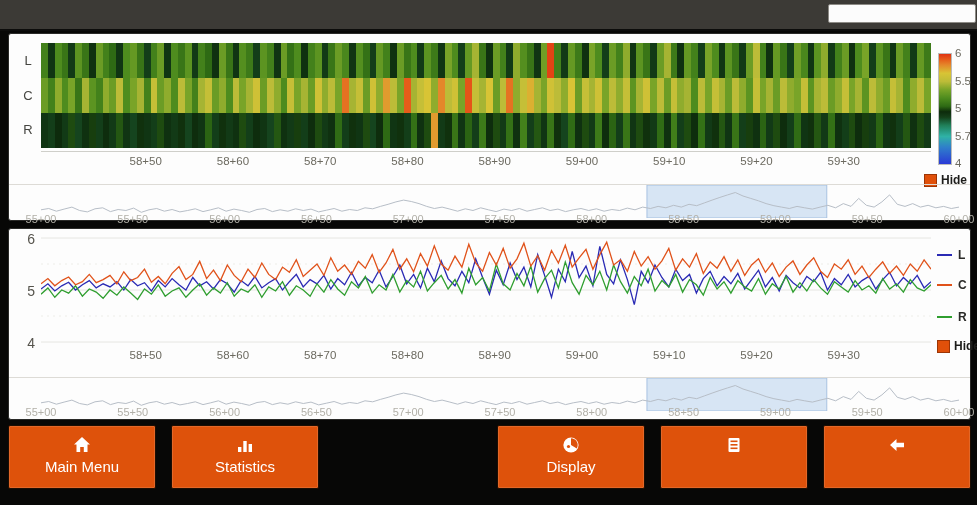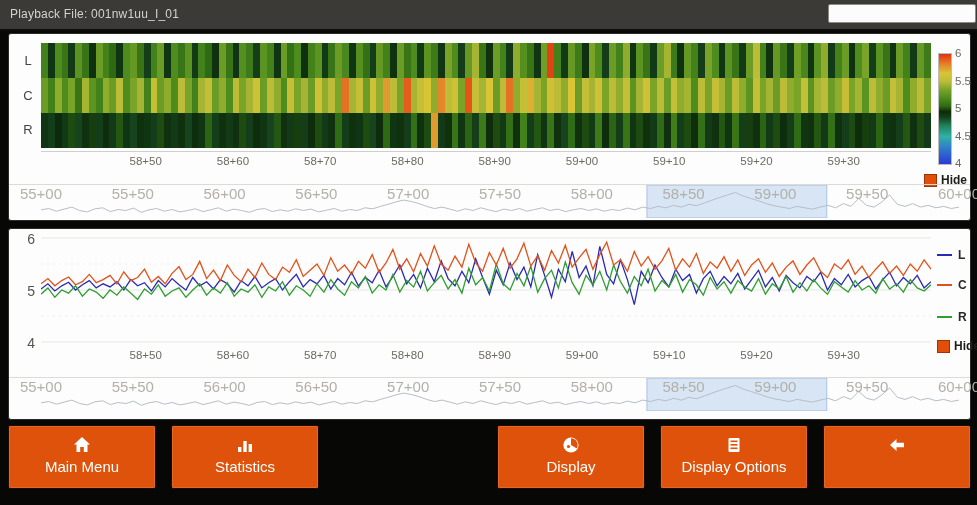--- a/index.html
+++ b/index.html
@@ -26,39 +26,38 @@
   
   #colorbar{position:absolute;left:929px;top:19px;width:12px;height:110px;border:1px solid #bbb;}
   .cb-tick{position:absolute;left:946px;transform:translateY(-50%);font-size:11.5px;color:#6c6a60;}
   
   .hide-btn{position:absolute;display:flex;align-items:center;gap:4px;cursor:pointer;}
   .hide-sq{width:11px;height:11px;background:#e0500a;border:1px solid #9c3505;display:inline-block;}
   .hide-txt{font-size:12px;font-weight:bold;color:#1d1d1b;}
   
   .overview{position:absolute;left:0;width:961px;height:33px;border-top:1px solid #dddbd6;}
   .overview svg{position:absolute;left:0;top:0;}
-  .ov-labels span{position:absolute;transform:translateX(-50%);top:0;font-size:15px;color:#b2b0a8;white-space:nowrap;}
+  .ov-labels span{position:absolute;transform:translateX(-50%);top:28px;font-size:11px;color:#b2b0a8;white-space:nowrap;}
   
   #main-svg{position:absolute;left:32px;top:0;}
   .yl{position:absolute;left:0;width:26px;text-align:right;font-size:14px;color:#55534c;}
   .legend-item{position:absolute;left:928px;display:flex;align-items:center;gap:6px;}
   .legend-dash{width:15px;height:2px;display:inline-block;}
   .legend-txt{font-size:12px;font-weight:bold;color:#2a2a28;}
   
   .btn{position:absolute;top:425px;width:146px;height:62px;background:#de520b;border:1px solid #1c0d02;border-radius:2px;box-shadow:inset 0 0 0 1px rgba(255,255,255,.12);color:#fff;text-align:center;cursor:pointer;}
   .btn .ic{margin-top:9px;height:20px;}
   .btn .lbl{margin-top:3px;font-size:15px;color:#fff;}
 </style>
 </head>
 <body>
 
 <div class="stage">
 
   <div class="topbar">
-    <div class="playback">Playback File: 001nw1uu_I_01</div>
     <input class="searchbox" value="" style="">
   </div>
 
   <div class="panel panel1">
     <div class="hm-label" style="top:19px">L</div>
     <div class="hm-label" style="top:54px">C</div>
     <div class="hm-label" style="top:88px">R</div>
     <div id="heatmap">
         <div class="hm-row">
           <div class="hm-cell" style="background: rgb(67, 129, 27);"></div>
@@ -467,21 +466,21 @@
         <span class="tick" style="left: 572.98px;">59+00</span>
         <span class="tick" style="left: 660.235px;">59+10</span>
         <span class="tick" style="left: 747.49px;">59+20</span>
         <span class="tick" style="left: 834.745px;">59+30</span>
       </div>
     <div id="colorbar" style="background: linear-gradient(rgb(224, 51, 18) 0%, rgb(230, 92, 26) 5%, rgb(228, 135, 42) 10%, rgb(216, 196, 53) 17.5%, rgb(188, 188, 56) 25%, rgb(121, 164, 40) 32.5%, rgb(78, 140, 30) 40%, rgb(46, 106, 20) 47.5%, rgb(13, 43, 12) 52.5%, rgb(20, 64, 26) 57.5%, rgb(32, 128, 90) 65%, rgb(47, 178, 166) 75%, rgb(47, 126, 203) 85%, rgb(42, 58, 214) 100%);"></div>
     <div id="colorbar-ticks">
         <span class="cb-tick" style="top: 19px;">6</span>
         <span class="cb-tick" style="top: 46.5px;">5.5</span>
         <span class="cb-tick" style="top: 74px;">5</span>
-        <span class="cb-tick" style="top: 101.5px;">4.5</span>
+        <span class="cb-tick" style="top: 101.5px;">5.7</span>
         <span class="cb-tick" style="top: 129px;">4</span>
       </div>
     <div class="hide-btn" style="right:3px;top:139px">
       <span class="hide-sq"></span>
       <span class="hide-txt">Hide</span>
     </div>
     <div class="overview" style="top:150px">
       <svg width="961" height="33">
           <rect x="637.9" width="179.9" y="0" height="33" fill="rgba(168,200,232,0.45)" stroke="rgba(120,160,210,0.55)"></rect>
           <polyline points="32.0,24.8 39.7,23.5 47.4,26.2 55.1,24.1 62.9,22.1 70.6,25.5 78.3,26.9 86.0,23.8 93.7,22.8 101.4,26.6 109.1,24.5 116.9,25.5 124.6,23.1 132.3,27.3 140.0,24.8 147.7,23.5 155.4,26.2 163.1,24.5 170.9,26.9 178.6,25.5 186.3,23.8 194.0,26.6 201.7,24.8 209.4,22.8 217.1,26.2 224.9,24.1 232.6,25.5 240.3,27.3 248.0,24.5 255.7,23.5 263.4,26.6 271.1,24.8 278.9,26.2 286.6,23.8 294.3,25.5 302.0,24.1 309.7,26.9 317.4,25.2 325.1,23.5 332.9,26.2 340.6,24.5 348.3,25.5 356.0,22.8 363.7,23.8 371.4,21.4 379.1,19.3 386.9,16.9 394.6,15.1 402.3,16.5 410.0,18.6 417.7,21.4 425.4,23.5 433.1,22.1 440.9,24.1 448.6,26.2 456.3,23.8 464.0,25.5 471.7,22.8 479.4,24.8 487.1,26.6 494.9,24.1 502.6,25.5 510.3,23.5 518.0,26.2 525.7,24.5 533.4,22.8 541.1,25.5 548.9,24.1 556.6,26.6 564.3,24.8 572.0,23.5 579.7,25.5 587.4,23.8 595.1,26.2 602.9,24.5 610.6,25.5 618.3,23.1 626.0,24.8 633.7,22.1 641.4,23.5 649.1,21.4 656.9,22.8 664.6,20.3 672.3,22.1 680.0,19.3 687.7,20.7 695.4,17.9 703.1,15.1 710.9,12.4 718.6,9.9 726.3,7.5 734.0,11.0 741.7,13.4 749.4,15.8 757.1,18.6 764.9,20.7 772.6,22.1 780.3,23.5 788.0,21.4 795.7,22.8 803.4,24.1 811.1,22.1 818.9,20.3 826.6,22.8 834.3,18.6 842.0,21.4 849.7,13.4 857.4,20.3 865.1,22.1 872.9,16.9 880.6,9.9 888.3,19.3 896.0,21.4 903.7,18.6 911.4,22.1 919.1,20.3 926.9,22.8 934.6,21.4 942.3,23.5 950.0,22.1" fill="none" stroke="#b7bec7" stroke-width="1"></polyline>
@@ -588,21 +587,20 @@
         </svg></div>
     <div class="lbl">Display</div>
   </div>
   <div class="btn" style="left:660px">
     <div class="ic"><svg width="20" height="20" viewBox="0 0 20 20">
           <rect x="4.5" y="3" width="11" height="14" rx="1" fill="#fff"></rect>
           <rect x="6.5" y="5.5" width="7" height="1.6" fill="#de520b"></rect>
           <rect x="6.5" y="9" width="7" height="1.6" fill="#de520b"></rect>
           <rect x="6.5" y="12.5" width="7" height="1.6" fill="#de520b"></rect>
         </svg></div>
-    <div class="lbl">Display Options</div>
   </div>
   <div class="btn" style="left:823px">
     <div class="ic"><svg width="20" height="20" viewBox="0 0 20 20">
           <path fill="#fff" d="M9.5 4 L3 10 L9.5 16 L9.5 12.2 L17 12.2 L17 7.8 L9.5 7.8 Z"></path>
         </svg></div>
   </div>
 
 </div>
 
 </body></html>

